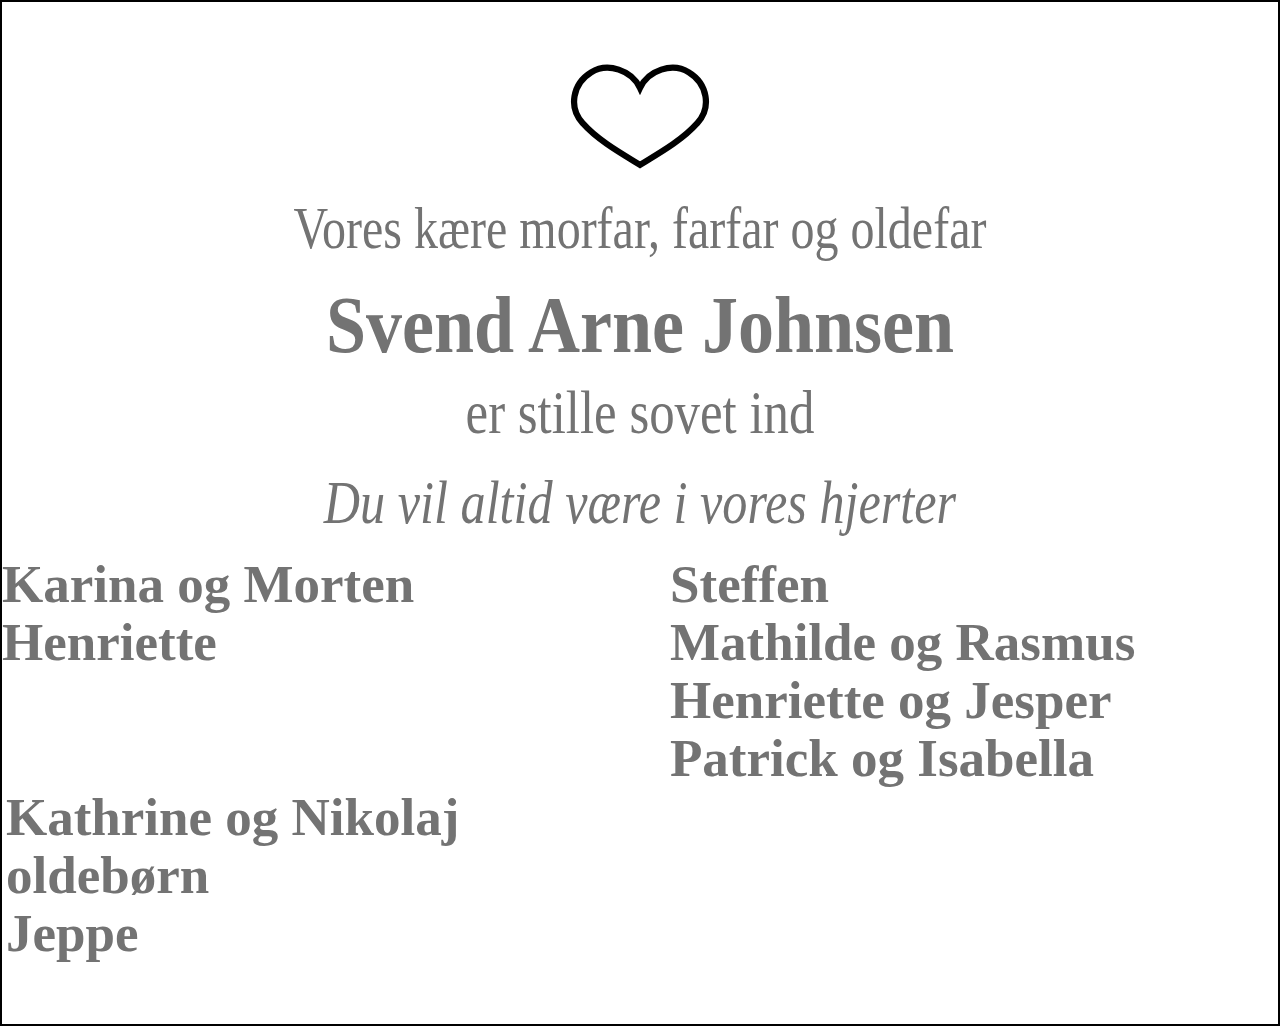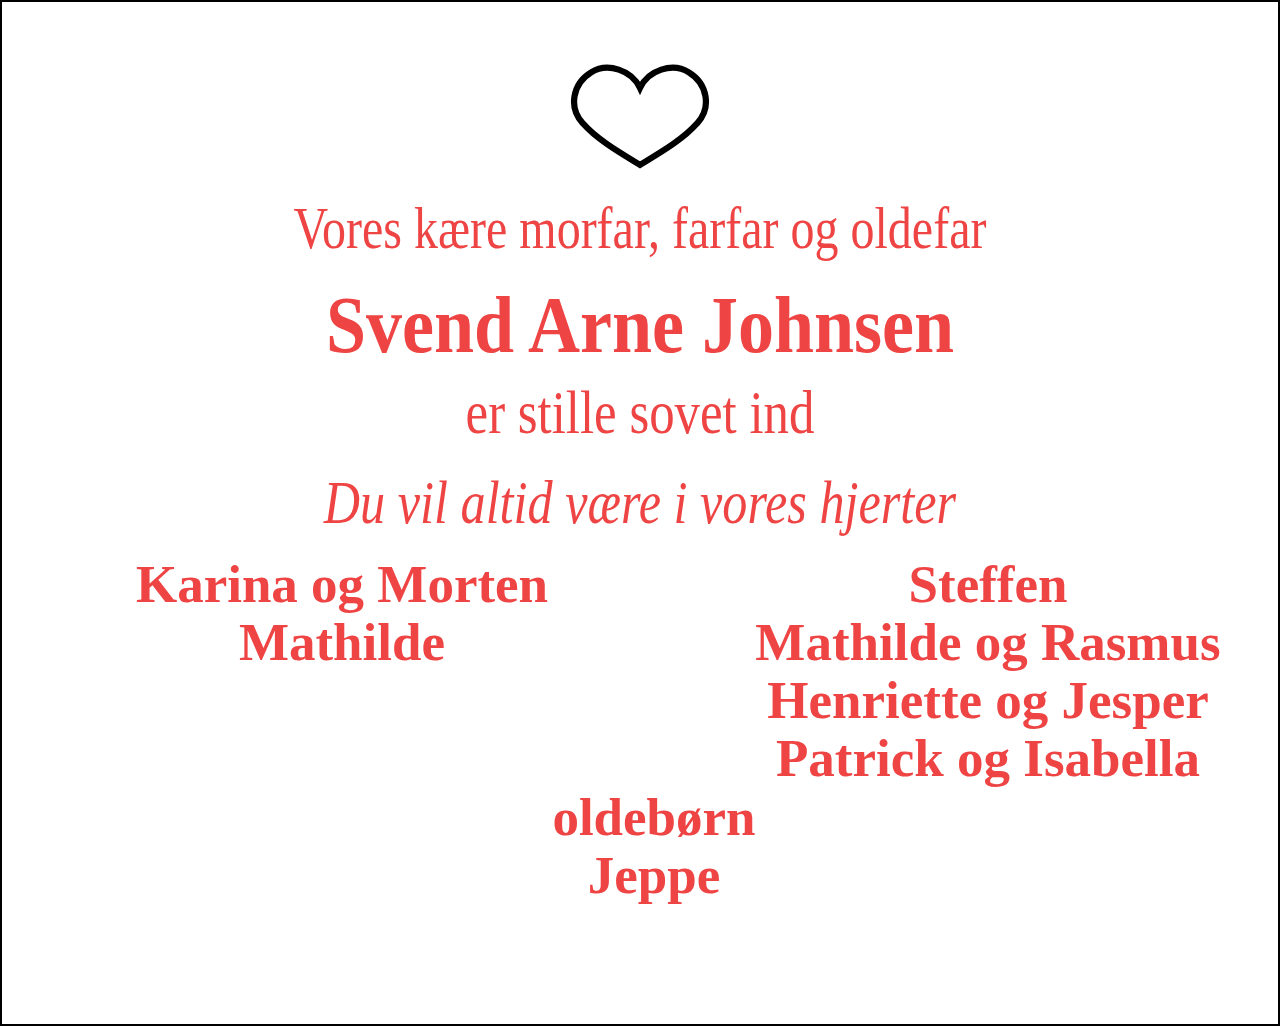--- a/index.html
+++ b/index.html
@@ -9,21 +9,21 @@
   }
   .page {
     position: relative;
     width: 1280px;
     height: 1026px;
     box-sizing: border-box;
     background: #ffffff;
     border: 2px solid #000000;
     overflow: hidden;
     font-family: "Liberation Serif", "DejaVu Serif", serif;
-    color: #ef4444;
+    color: #737373;
   }
   .heart-wrap {
     position: absolute;
     top: 61px;
     left: 0;
     width: 100%;
     display: flex;
     justify-content: center;
   }
   .line {
@@ -54,23 +54,21 @@
     top: 469px;
     font-size: 62px;
     font-style: italic;
     transform: scaleX(0.81);
   }
   .names {
     position: absolute;
     font-size: 53px;
     font-weight: bold;
     line-height: 58px;
-    text-align: center;
     white-space: nowrap;
-    padding-left: 12px;
   }
   .col-left {
     top: 553px;
     left: 0;
     width: 656px;
   }
   .col-right {
     top: 553px;
     left: 668px;
     width: 612px;
@@ -101,28 +99,29 @@
   <div class="line intro">Vores kære morfar, farfar og oldefar</div>
 
   <div class="line deceased">Svend Arne Johnsen</div>
 
   <div class="line passed">er stille sovet ind</div>
 
   <div class="line quote">Du vil altid være i vores hjerter</div>
 
   <div class="names col-left">
     <div>Karina og Morten</div>
-    <div>Mathilde</div>
+    <div>Henriette</div>
   </div>
 
   <div class="names col-right">
     <div>Steffen</div>
     <div>Mathilde og Rasmus</div>
     <div>Henriette og Jesper</div>
     <div>Patrick og Isabella</div>
   </div>
 
   <div class="names col-center">
+    <div>Kathrine og Nikolaj</div>
     <div>oldebørn</div>
     <div>Jeppe</div>
   </div>
 
 </div>
 
 </body></html>

